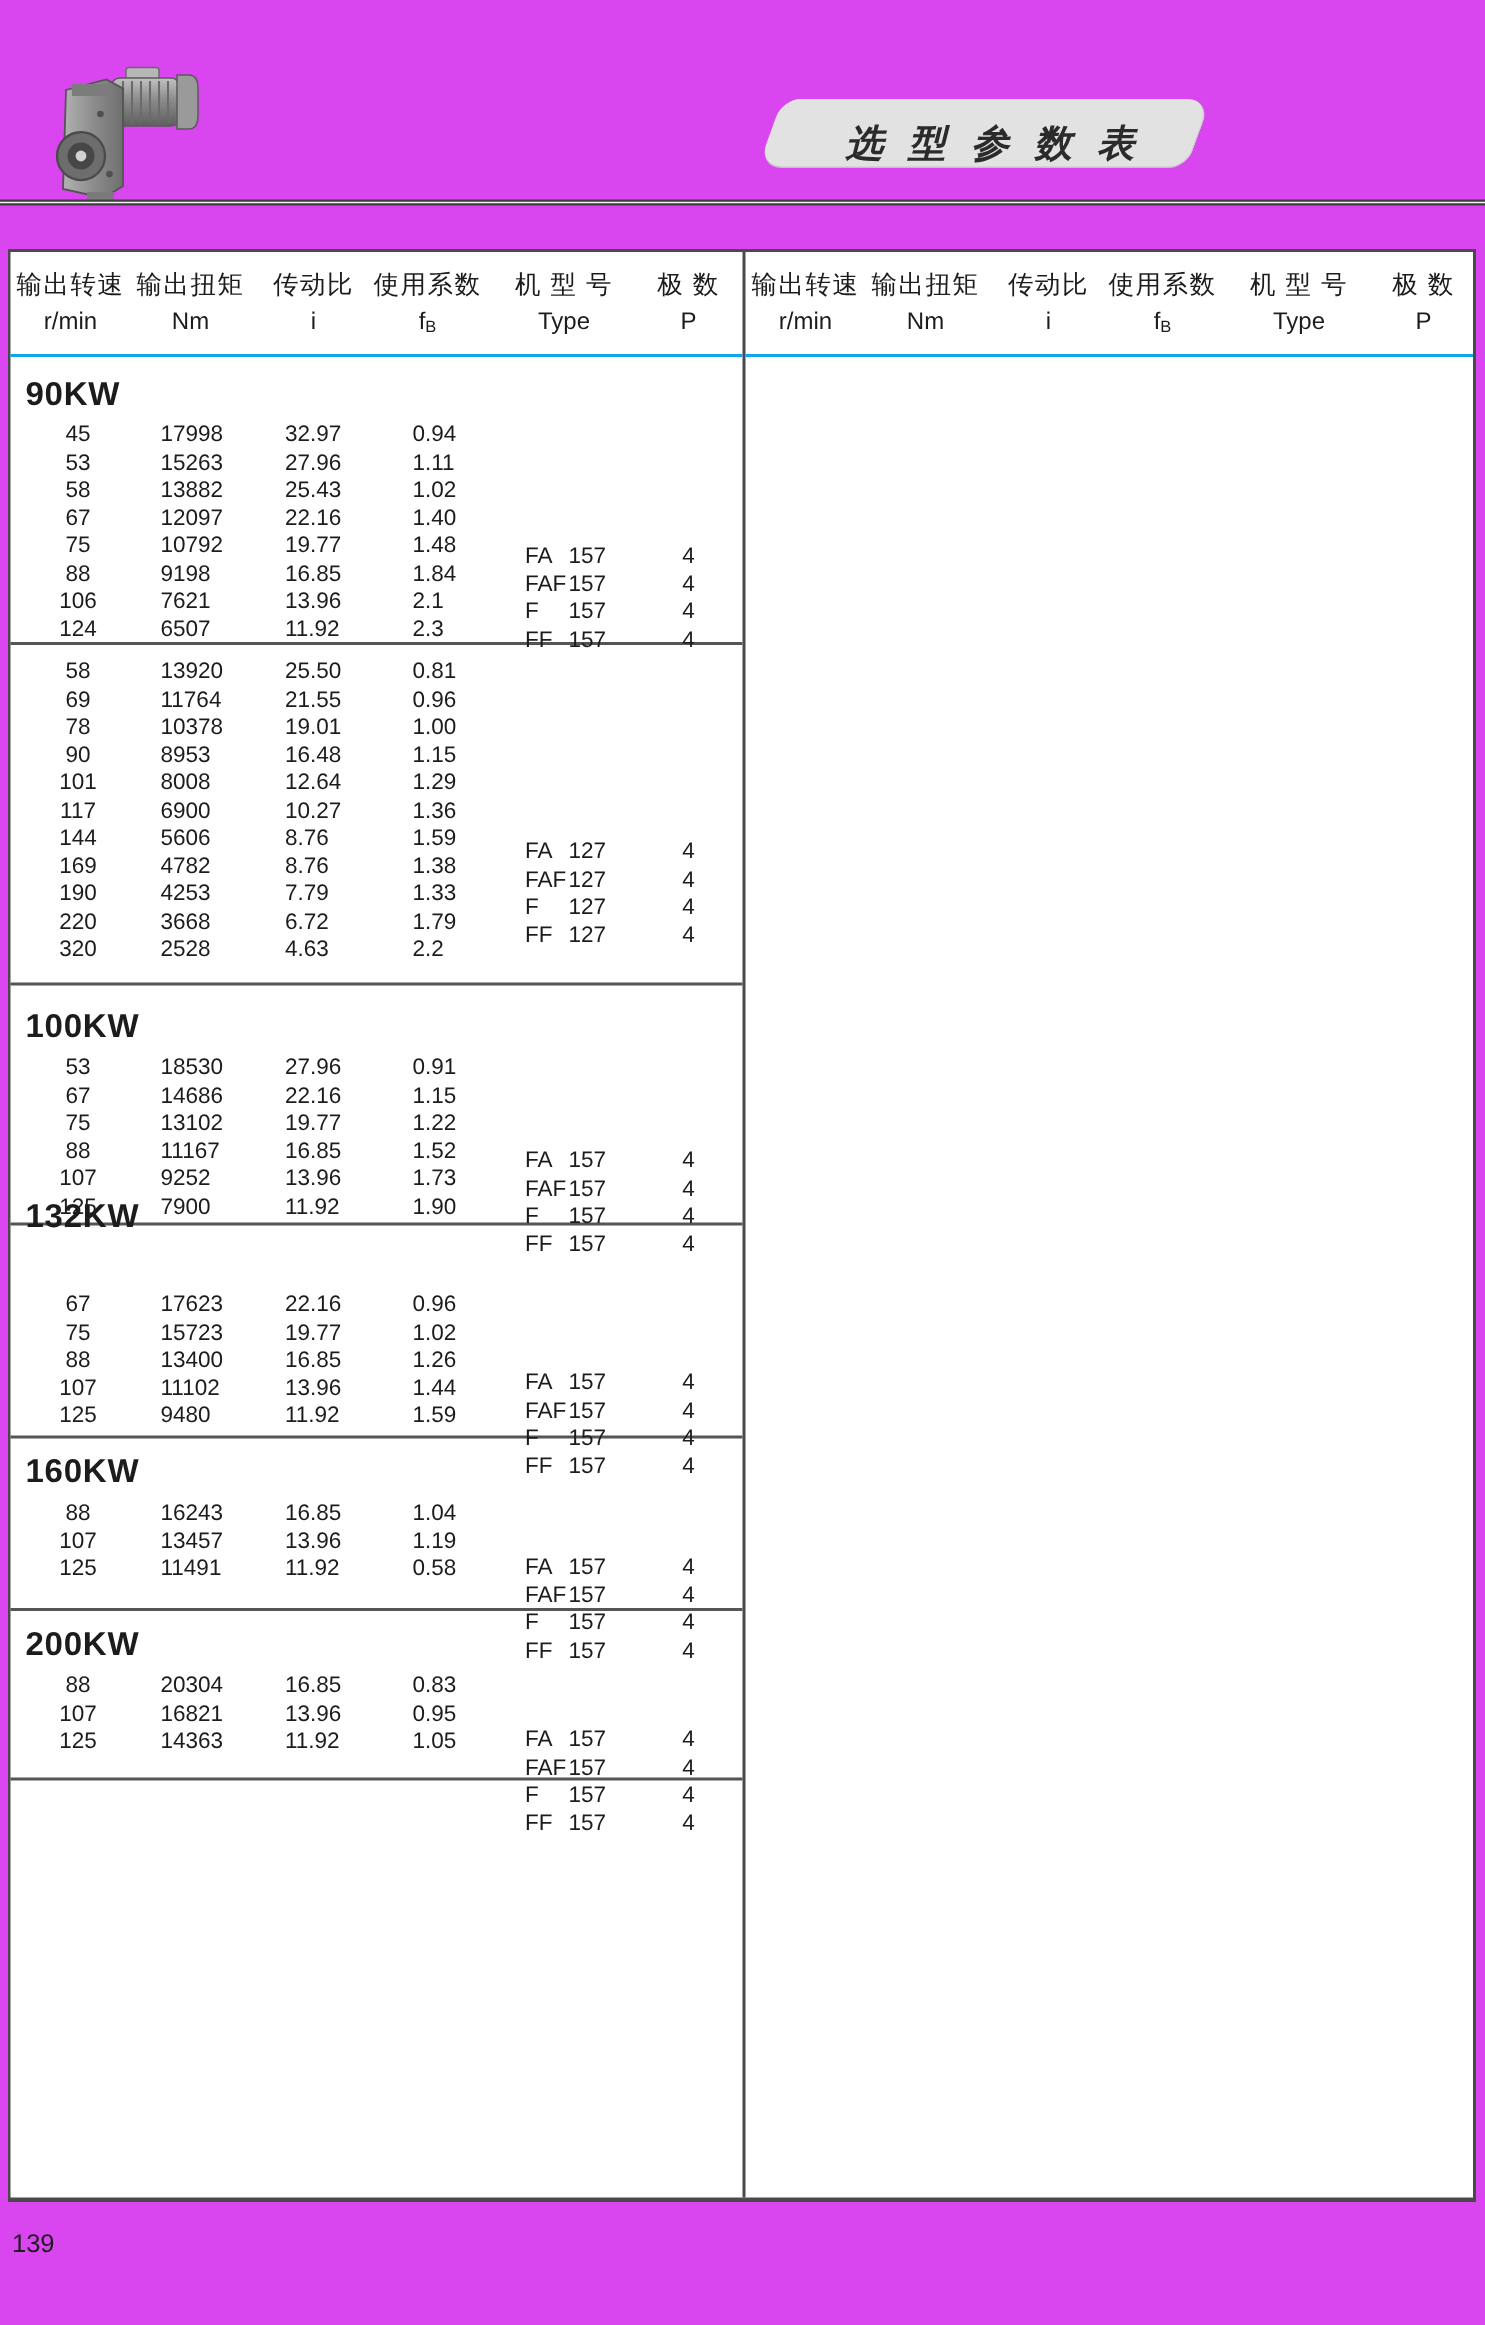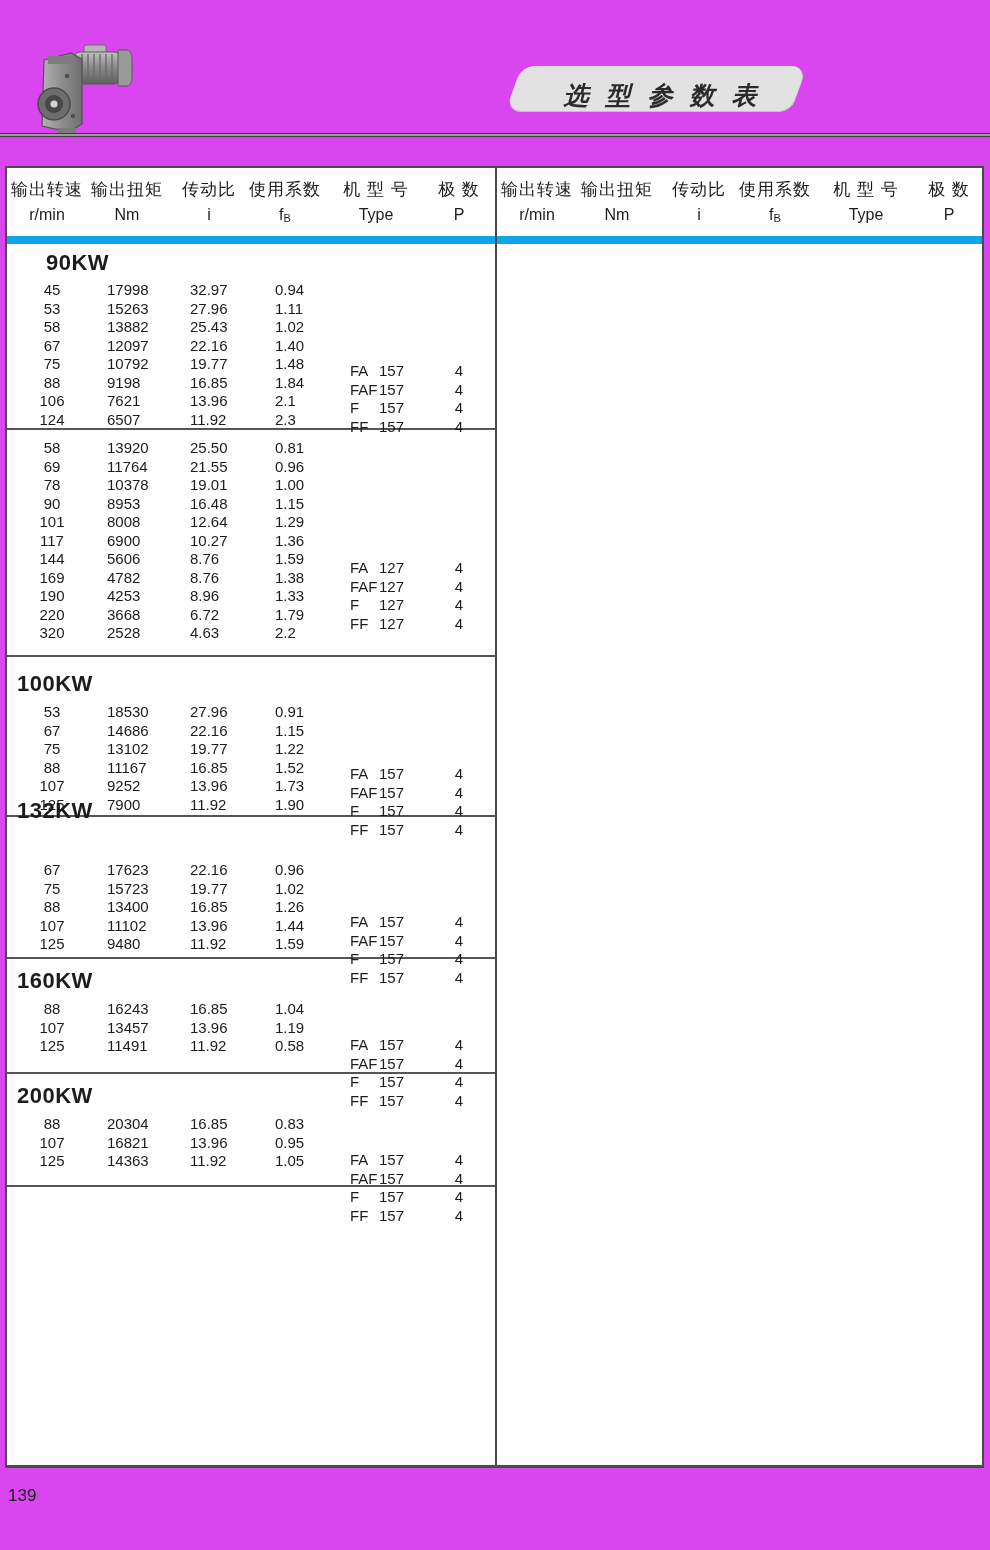--- a/index.html
+++ b/index.html
@@ -27,21 +27,21 @@
   .motor{position:absolute;left:24px;top:44px;width:112px;height:92px;}
   
   .tables{
     position:absolute;left:5px;top:166px;width:979px;height:1302px;box-sizing:border-box;
     border:2px solid #4a4a4a;border-bottom-width:3px;background:#ffffff;
   }
   .vdivider{position:absolute;left:488px;top:0;bottom:0;width:2px;background:#4a4a4a;}
   .half{position:absolute;top:0;bottom:0;}
   .half.left{left:0;width:488px;}
   .half.right{left:490px;width:485px;}
-  .thead{position:absolute;left:0;right:0;top:0;height:68px;border-bottom:8px solid #0ea5e9;}
+  .thead{position:absolute;left:0;right:0;top:0;height:68px;border-bottom:2px solid #0ea5e9;}
   .hcol{position:absolute;transform:translateX(-50%);text-align:center;white-space:nowrap;}
   .hcn{font-size:17px;letter-spacing:1px;padding-top:10px;}
   .hunit{font-size:16px;padding-top:5px;text-align:center;}
   .sub{font-size:11px;vertical-align:-2px;}
   .tbody{position:absolute;left:0;right:0;top:70px;bottom:0;}
   .hline{position:absolute;left:0;width:488px;height:2px;background:#555555;}
   .section-title{position:absolute;left:10px;font-size:22px;font-weight:bold;letter-spacing:0.5px;white-space:nowrap;}
   .rows{position:absolute;left:0;right:0;}
   .drow{position:relative;height:18.5px;line-height:18.5px;font-size:15px;}
   .drow span{position:absolute;white-space:nowrap;}
@@ -131,21 +131,21 @@
           <div class="hunit">P</div>
         </div>
       </div>
       <div class="tbody" id="left-body">
           <div class="hline" style="top: 190px;"></div>
           <div class="hline" style="top: 417px;"></div>
           <div class="hline" style="top: 577px;"></div>
           <div class="hline" style="top: 719px;"></div>
           <div class="hline" style="top: 834px;"></div>
           <div class="hline" style="top: 947px;"></div>
-          <div class="section-title" style="top: 12px; margin-left: 29px;">90KW</div>
+          <div class="section-title" style="top: 12px;">90KW</div>
           <div class="rows" style="top: 43px;">
             <div class="drow">
               <span class="c-rpm">45</span>
               <span class="c-nm">17998</span>
               <span class="c-i">32.97</span>
               <span class="c-fb">0.94</span>
             </div>
             <div class="drow">
               <span class="c-rpm">53</span>
               <span class="c-nm">15263</span>
@@ -256,21 +256,21 @@
             </div>
             <div class="drow">
               <span class="c-rpm">169</span>
               <span class="c-nm">4782</span>
               <span class="c-i">8.76</span>
               <span class="c-fb">1.38</span>
             </div>
             <div class="drow">
               <span class="c-rpm">190</span>
               <span class="c-nm">4253</span>
-              <span class="c-i">8.96</span>
+              <span class="c-i">7.79</span>
               <span class="c-fb">1.33</span>
             </div>
             <div class="drow">
               <span class="c-rpm">220</span>
               <span class="c-nm">3668</span>
               <span class="c-i">6.72</span>
               <span class="c-fb">1.79</span>
             </div>
             <div class="drow">
               <span class="c-rpm">320</span>

